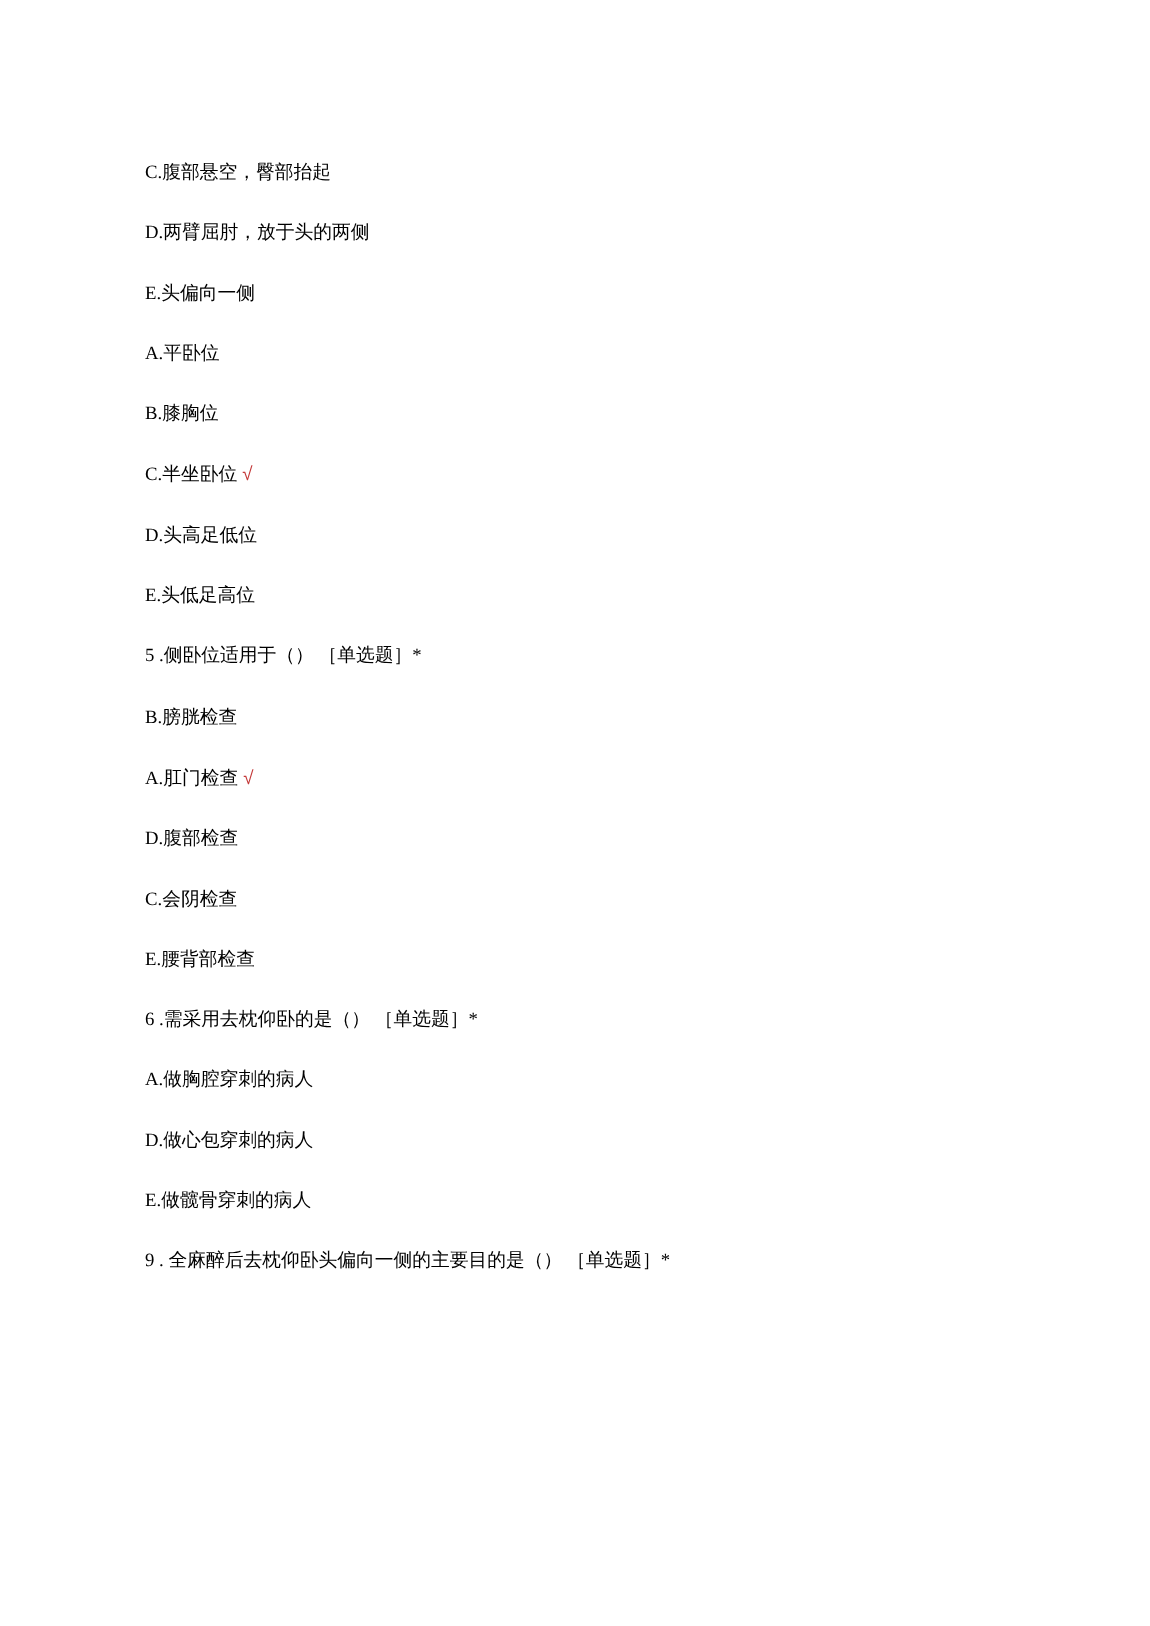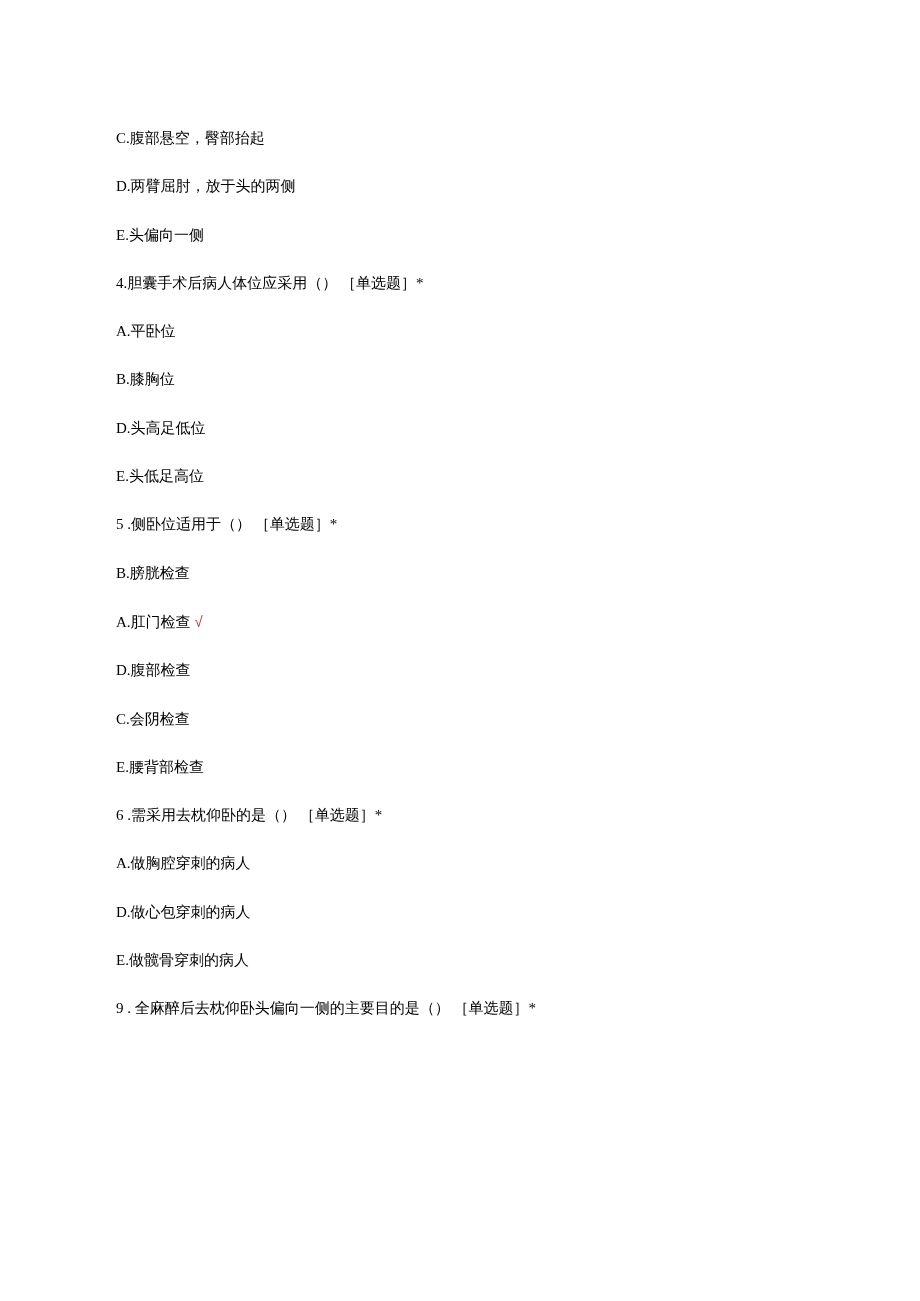--- a/index.html
+++ b/index.html
@@ -27,23 +27,23 @@
     margin-left: 4px;
   }
 </style>
 </head>
 <body>
 
 <div class="page" id="page-root">
     <div class="line"><span>C.腹部悬空，臀部抬起</span></div>
     <div class="line"><span>D.两臂屈肘，放于头的两侧</span></div>
     <div class="line"><span>E.头偏向一侧</span></div>
-    <div class="line"><span>4.胆囊手术后病人体位应采用（） ［单选题］*</span></div>
     <div class="line"><span>A.平卧位</span></div>
     <div class="line"><span>B.膝胸位</span></div>
+    <div class="line"><span>C.半坐卧位</span><span class="correct">√</span></div>
     <div class="line"><span>D.头高足低位</span></div>
     <div class="line"><span>E.头低足高位</span></div>
     <div class="line"><span>5   .侧卧位适用于（） ［单选题］*</span></div>
     <div class="line"><span>B.膀胱检查</span></div>
     <div class="line"><span>A.肛门检查</span><span class="correct">√</span></div>
     <div class="line"><span>D.腹部检查</span></div>
     <div class="line"><span>C.会阴检查</span></div>
     <div class="line"><span>E.腰背部检查</span></div>
     <div class="line"><span>6   .需采用去枕仰卧的是（） ［单选题］*</span></div>
     <div class="line"><span>A.做胸腔穿刺的病人</span></div>

